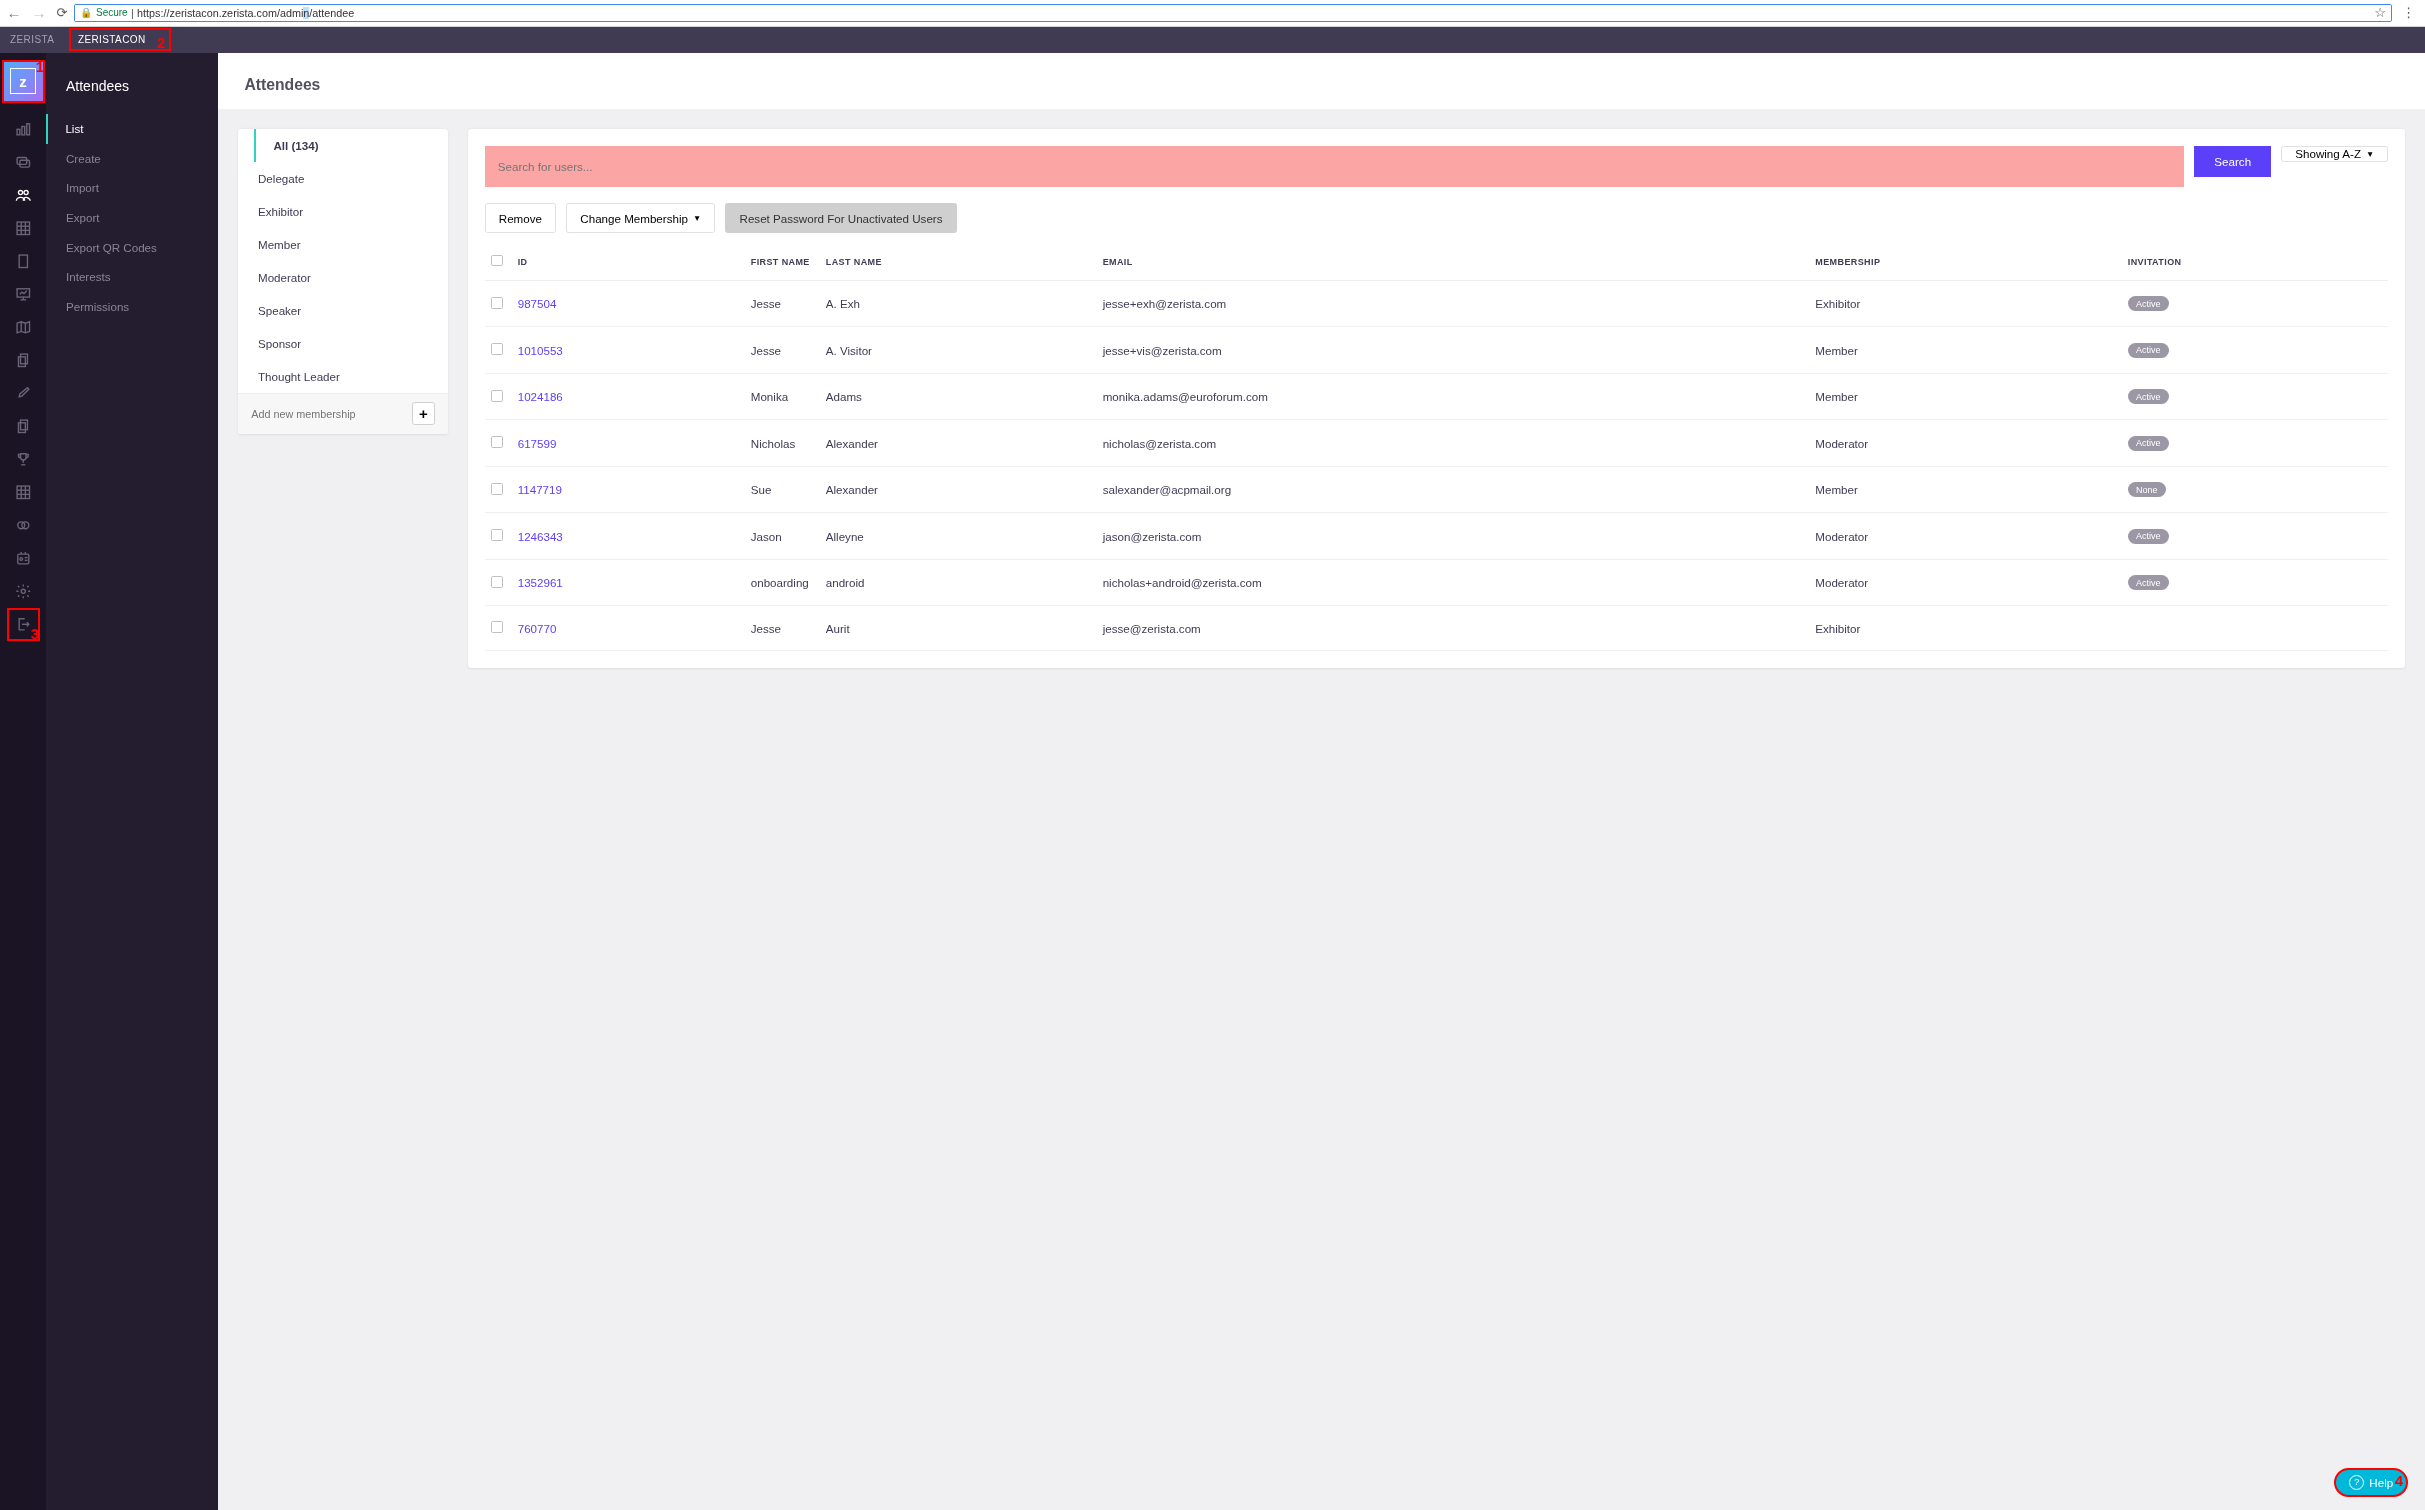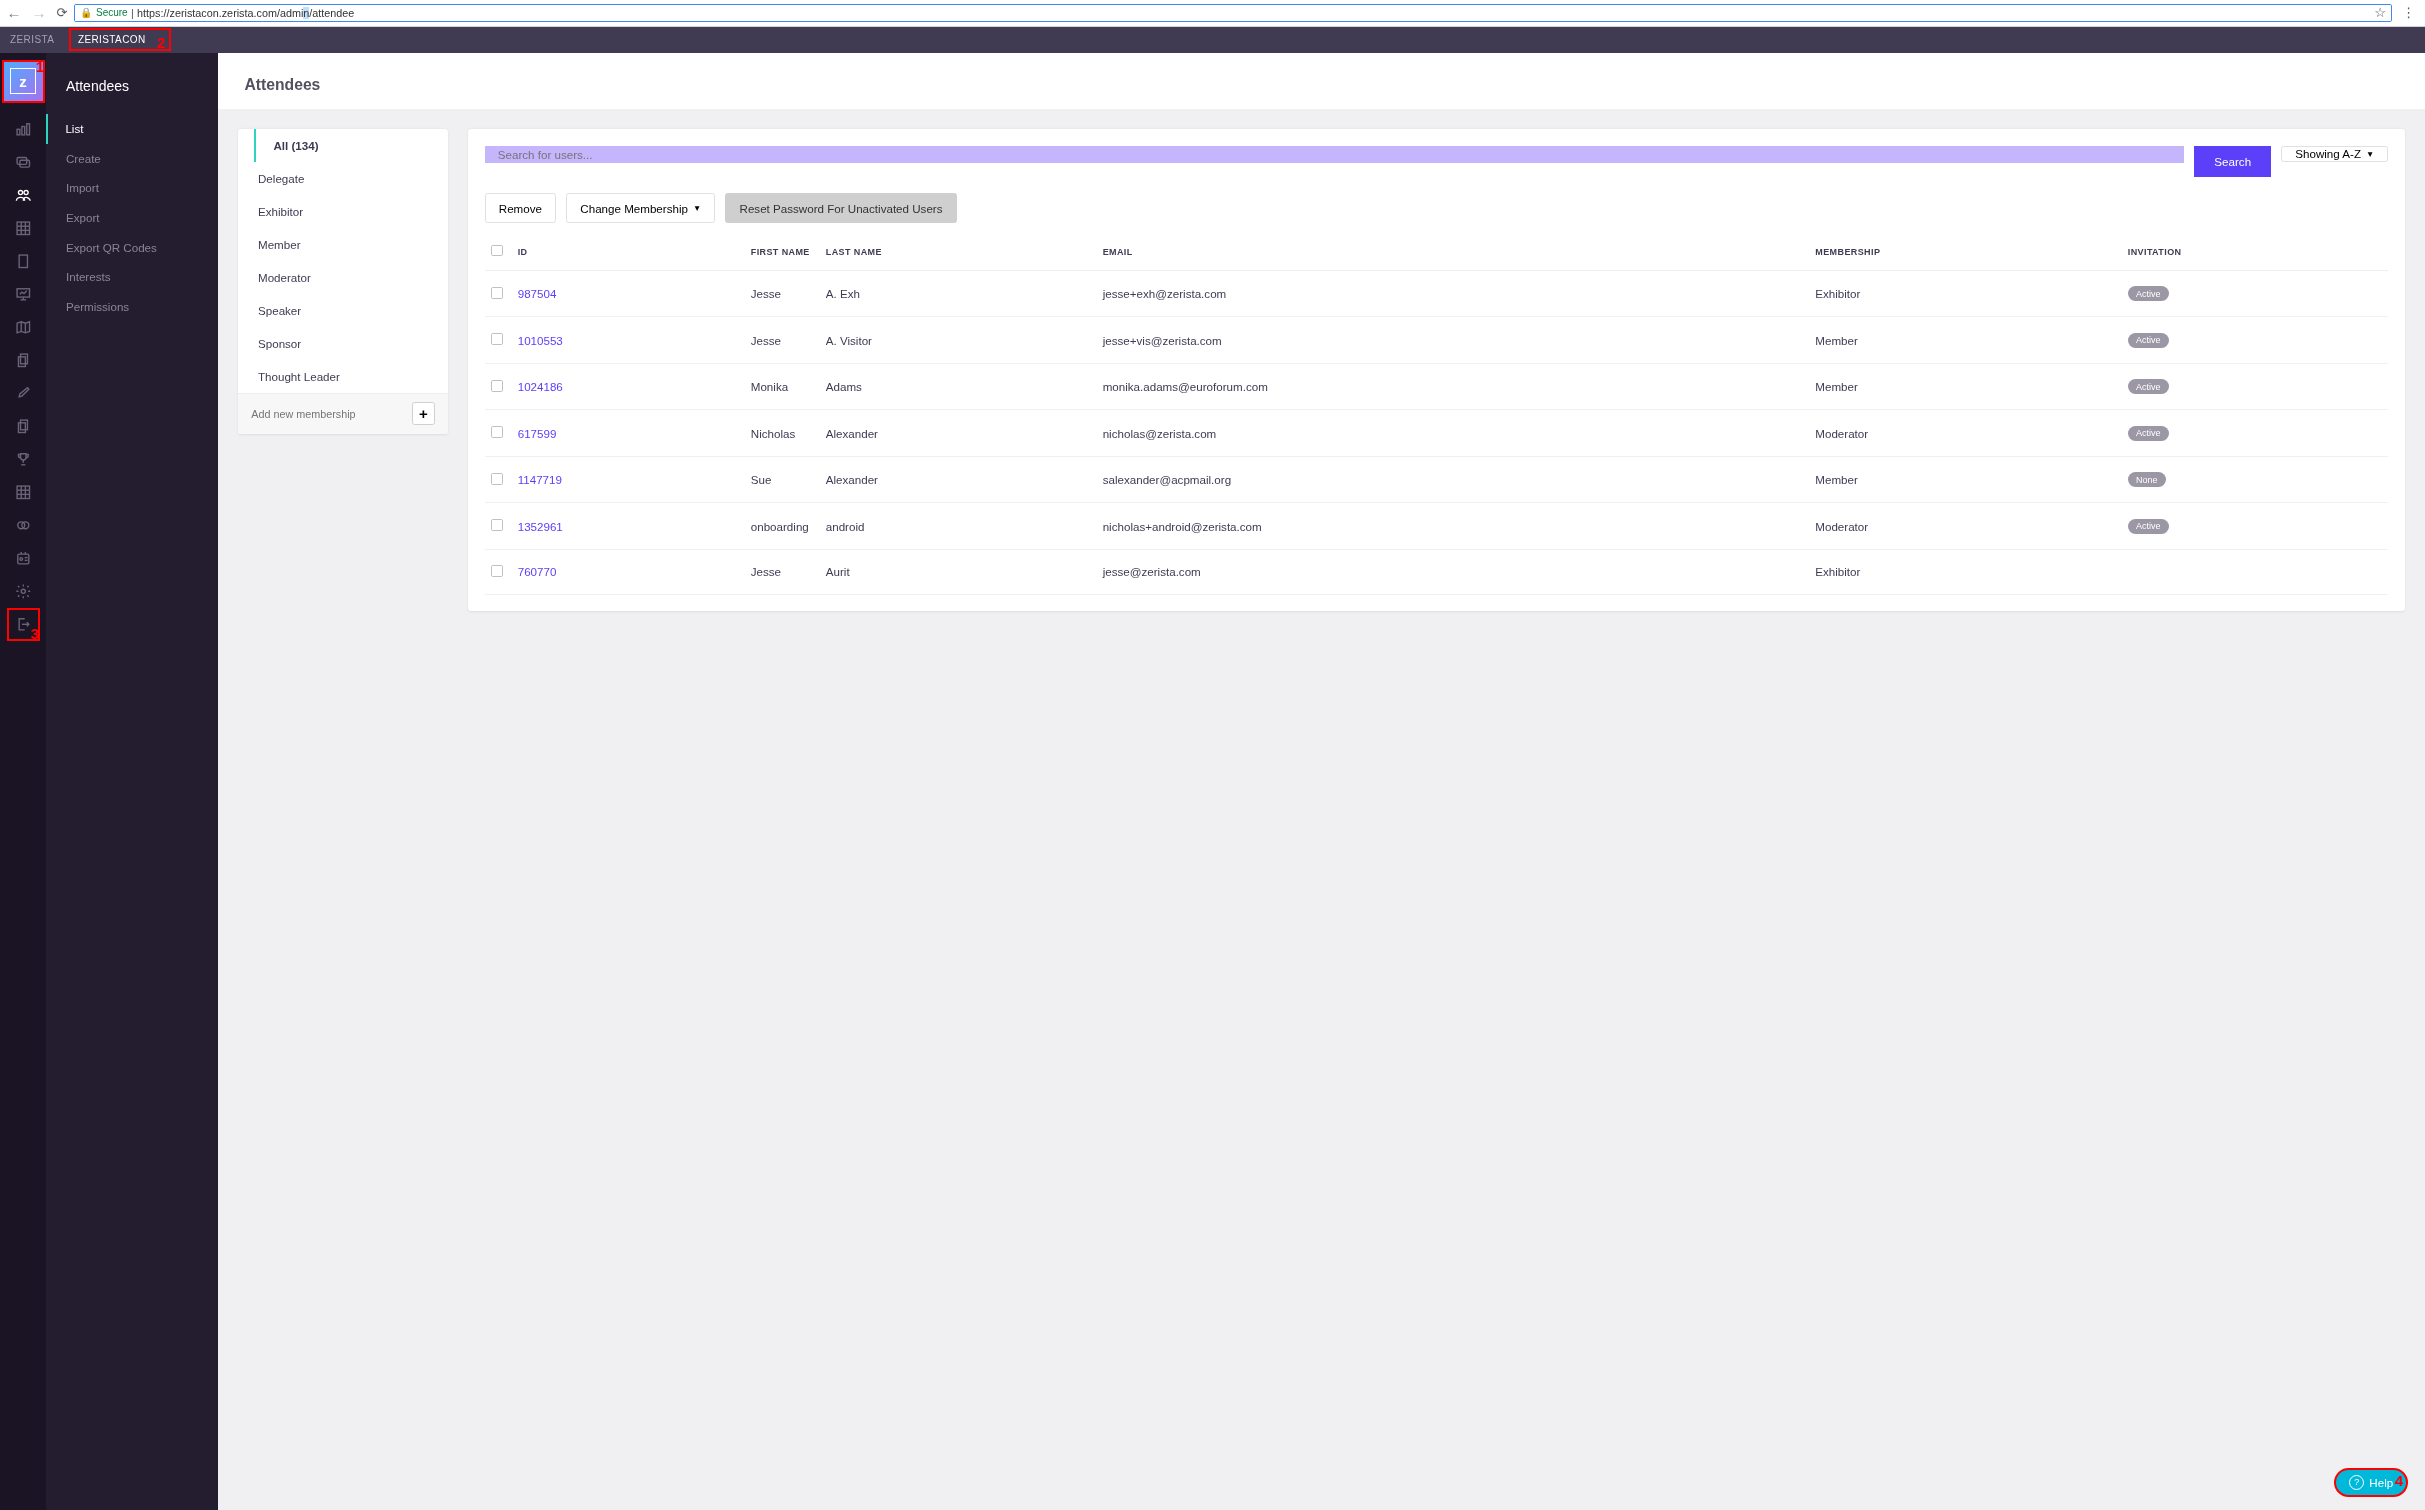--- a/index.html
+++ b/index.html
@@ -56,21 +56,21 @@
 .filter-panel { width: 210px; background: #fff; border-radius: 3.3px; box-shadow: 0 0.8px 2.5px rgba(0,0,0,0.08); }
 .filter-item { padding: 10px 20px; color: #403a53; font-size: 11.6px; cursor: pointer; }
 .filter-item.active { border-left: 2.5px solid #2dd4bf; padding-left: 17.4px; font-weight: 600; margin-left: 16px; }
 .add-membership { display: flex; align-items: center; justify-content: space-between; padding: 8.3px 13.2px; background: #f7f7f8; border-top: 0.8px solid #eee; border-radius: 0 0 3.3px 3.3px; }
 .add-membership-input { border: none; background: transparent; font-size: 10.8px; color: #888; flex: 1; }
 .add-btn { width: 23px; height: 23px; border: 0.8px solid #d0d0d0; background: #fff; border-radius: 2.5px; font-size: 15px; font-weight: bold; cursor: pointer; display: flex; align-items: center; justify-content: center; }
 
 
 .main-panel { flex: 1; background: #fff; border-radius: 3.3px; box-shadow: 0 0.8px 2.5px rgba(0,0,0,0.08); padding: 16.6px; }
 .search-row { display: flex; gap: 10px; margin-bottom: 16.6px; }
-.search-input { flex: 1; height: 17px; background: #c4b5fd; border: none; padding: 0 13.2px; font-size: 11.6px; color: #555; }
+.search-input { flex: 1; height: 41px; background: #fca5a5; border: none; padding: 0 13.2px; font-size: 11.6px; color: #555; }
 .search-btn { height: 31px; padding: 0 20px; background: #5b3ff9; color: #fff; border: none; font-size: 11.6px; cursor: pointer; }
 .sort-btn { height: 16px; padding: 0 13.2px; background: #fff; border: 0.8px solid #e0e0e0; border-radius: 2.5px; font-size: 11.6px; cursor: pointer; display: flex; align-items: center; gap: 5px; }
 .caret { font-size: 8.3px; }
 
 .action-row { display: flex; gap: 10px; margin-bottom: 10px; }
 .action-btn { height: 30px; padding: 0 13.2px; background: #fff; border: 0.8px solid #e0e0e0; border-radius: 2.5px; font-size: 11.6px; cursor: pointer; display: flex; align-items: center; gap: 5px; }
 .action-btn.grey { background: #cfcfcf; border-color: #cfcfcf; color: #333; }
 
 
 .tbl { width: 100%; border-collapse: collapse; }
@@ -351,20 +351,29 @@
                 <td><span class="checkbox"></span></td>
                 <td><span class="id-link">1147719</span></td>
                 <td>Sue</td>
                 <td>Alexander</td>
                 <td>salexander@acpmail.org</td>
                 <td>Member</td>
                 <td><span class="badge">None</span></td>
               </tr>
               <tr>
                 <td><span class="checkbox"></span></td>
+                <td><span class="id-link">1246343</span></td>
+                <td>Jason</td>
+                <td>Alleyne</td>
+                <td>jason@zerista.com</td>
+                <td>Moderator</td>
+                <td><span class="badge">Active</span></td>
+              </tr>
+              <tr>
+                <td><span class="checkbox"></span></td>
                 <td><span class="id-link">1352961</span></td>
                 <td>onboarding</td>
                 <td>android</td>
                 <td>nicholas+android@zerista.com</td>
                 <td>Moderator</td>
                 <td><span class="badge">Active</span></td>
               </tr>
               <tr>
                 <td><span class="checkbox"></span></td>
                 <td><span class="id-link">760770</span></td>

